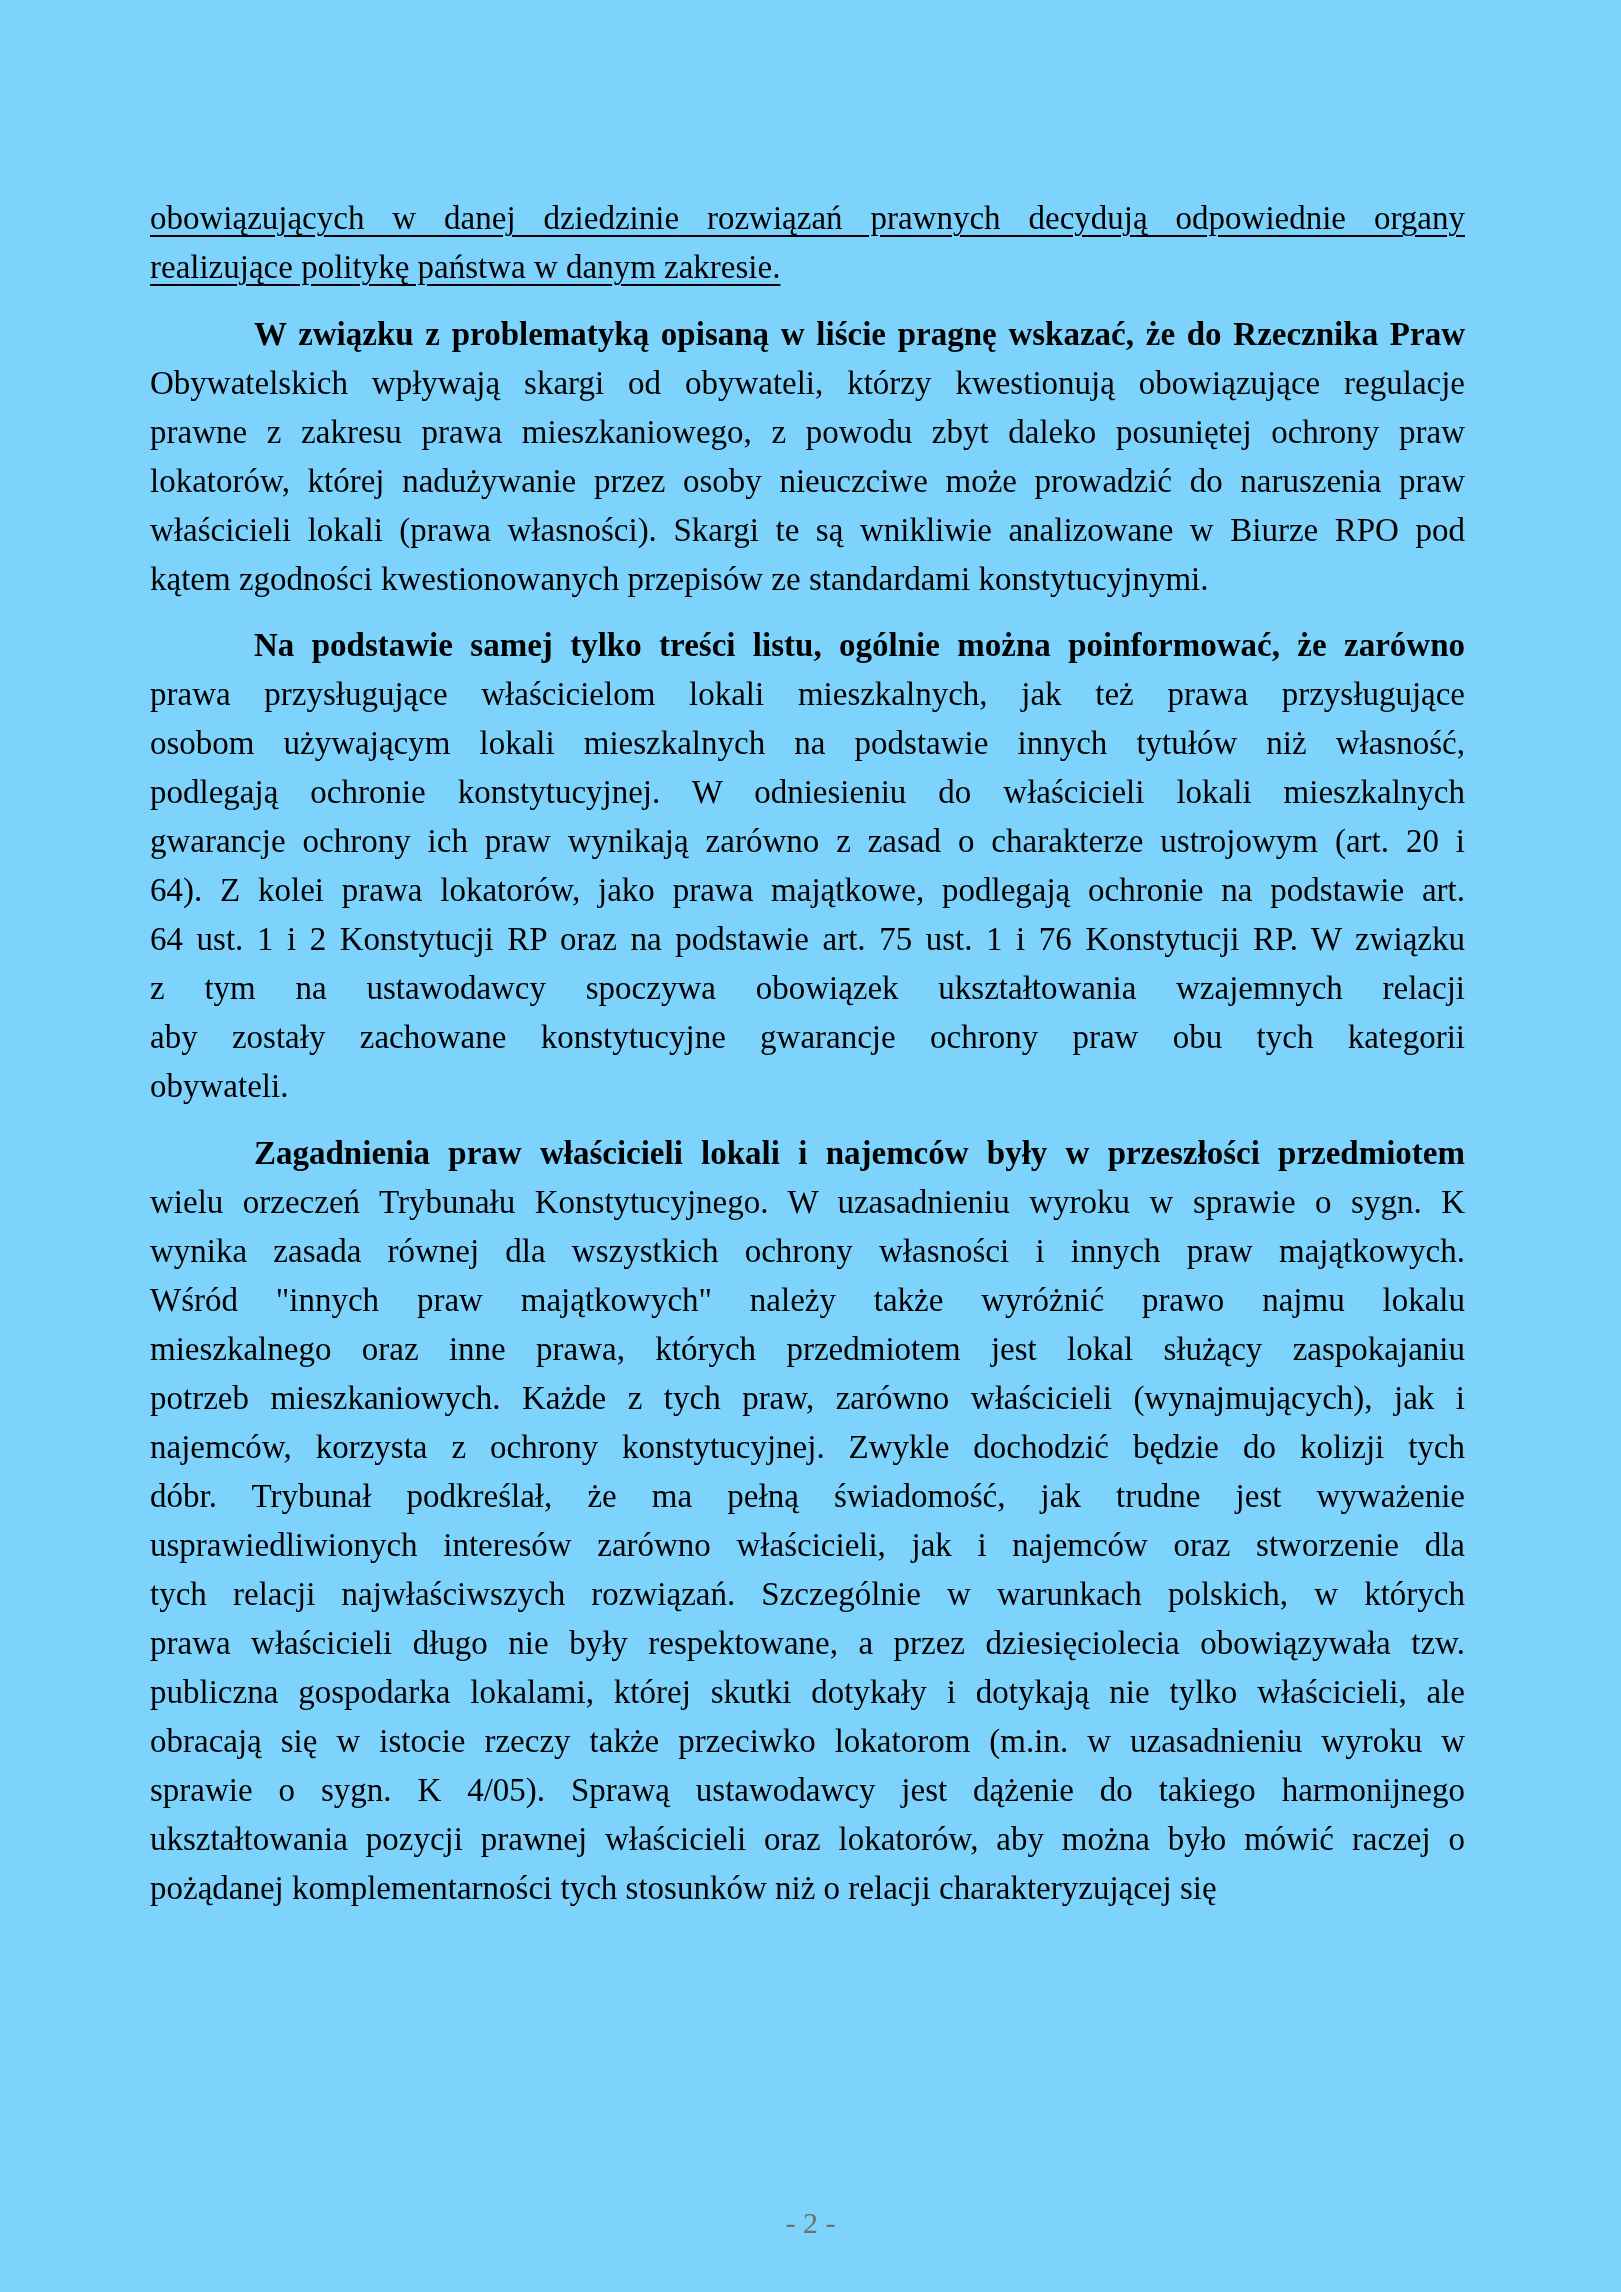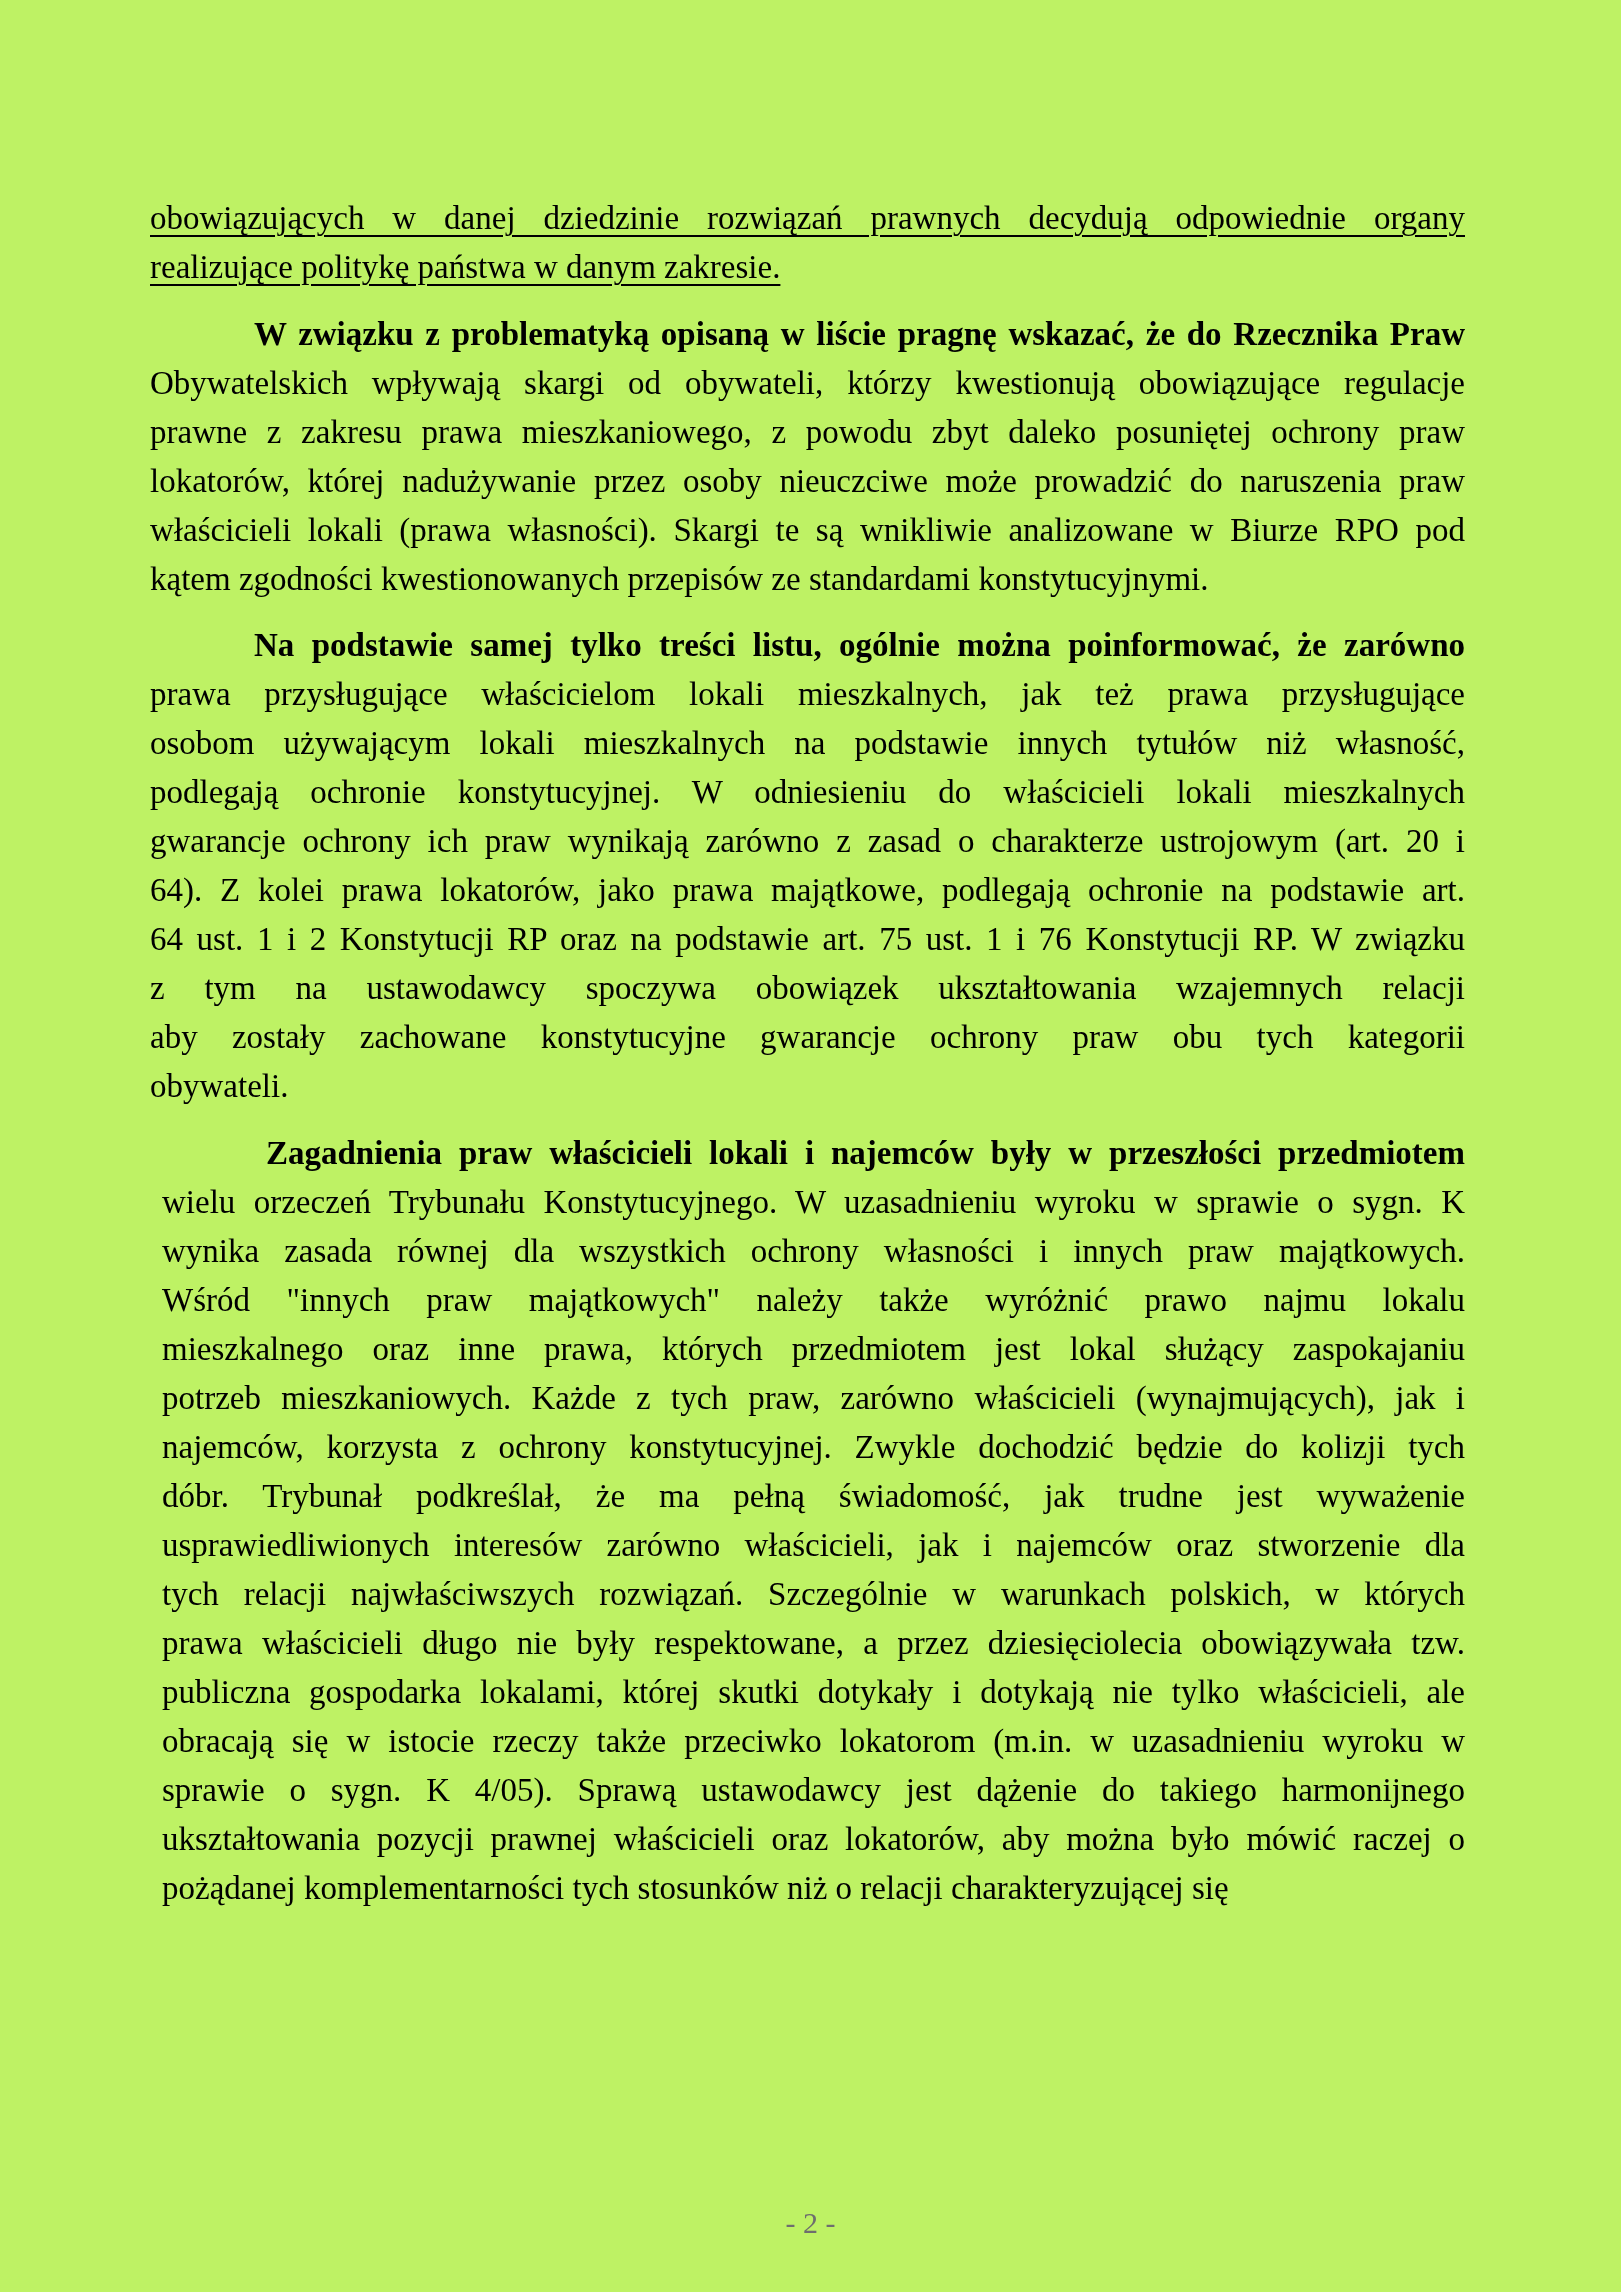--- a/index.html
+++ b/index.html
@@ -6,34 +6,33 @@
   html, body {
     margin: 0;
     padding: 0;
     background: #ffffff;
   }
   .page {
     position: relative;
     width: 1621px;
     height: 2293px;
     box-sizing: border-box;
-    background: #bef264;
+    background: #7dd3fc;
     overflow: hidden;
     padding: 194px 156px 0 150px;
     font-family: "Liberation Serif", "DejaVu Serif", serif;
     font-size: 33px;
     line-height: 49px;
     color: #000000;
   }
   .paragraph {
     margin: 0 0 17.6px 0;
   }
   .paragraph:last-child {
     margin-bottom: 0;
-    margin-left: 12px;
   }
   .line {
     white-space: nowrap;
     text-align: justify;
     text-align-last: justify;
   }
   .line.last {
     text-align: center;
     text-align-last: left;
   }

